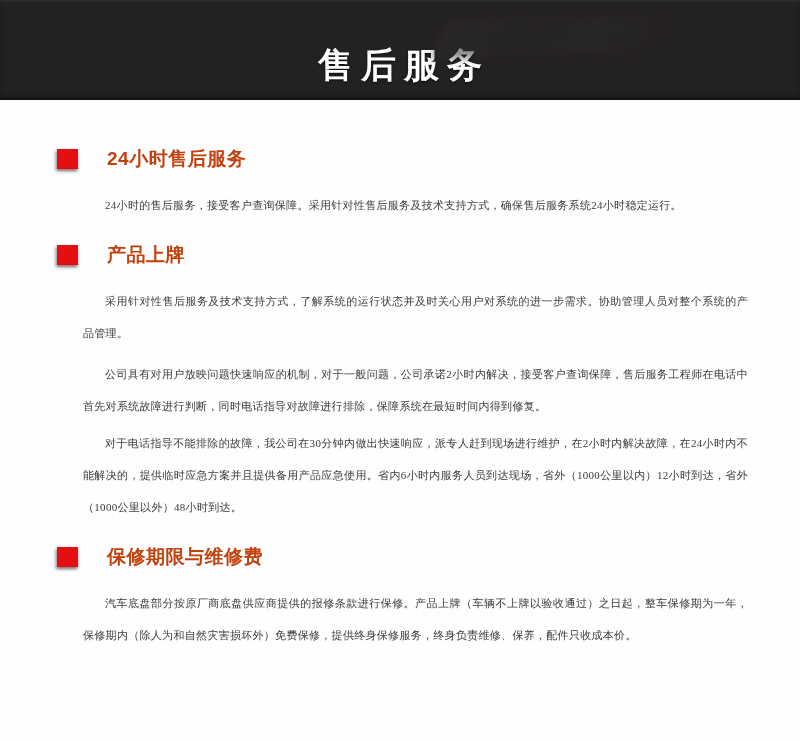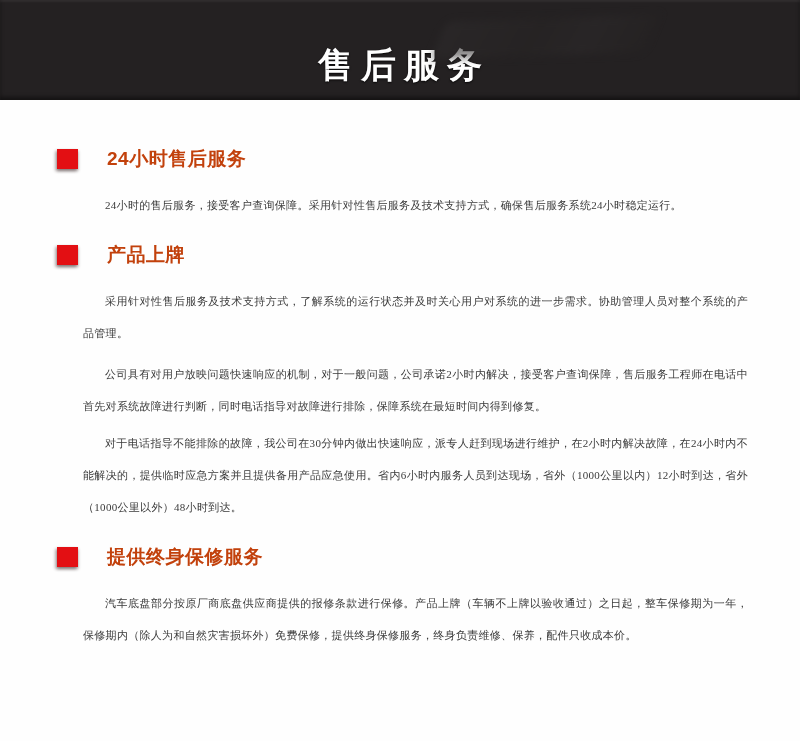--- a/index.html
+++ b/index.html
@@ -116,19 +116,19 @@
     </section>
 
     <section class="sec">
       <p class="para">公司具有对用户放映问题快速响应的机制，对于一般问题，公司承诺2小时内解决，接受客户查询保障，售后服务工程师在电话中首先对系统故障进行判断，同时电话指导对故障进行排除，保障系统在最短时间内得到修复。</p>
       <p class="para">对于电话指导不能排除的故障，我公司在30分钟内做出快速响应，派专人赶到现场进行维护，在2小时内解决故障，在24小时内不能解决的，提供临时应急方案并且提供备用产品应急使用。省内6小时内服务人员到达现场，省外（1000公里以内）12小时到达，省外（1000公里以外）48小时到达。</p>
     </section>
 
     <section class="sec">
       <div class="sec-head">
         <span class="bullet"></span>
-        <h2 class="sec-title">提供终身保修服务</h2>
+        <h2 class="sec-title">保修期限与维修费</h2>
       </div>
       <p class="para">汽车底盘部分按原厂商底盘供应商提供的报修条款进行保修。产品上牌（车辆不上牌以验收通过）之日起，整车保修期为一年，保修期内（除人为和自然灾害损坏外）免费保修，提供终身保修服务，终身负责维修、保养，配件只收成本价。</p>
     </section>
 
   </main>
 </div>
 
 </body></html>

